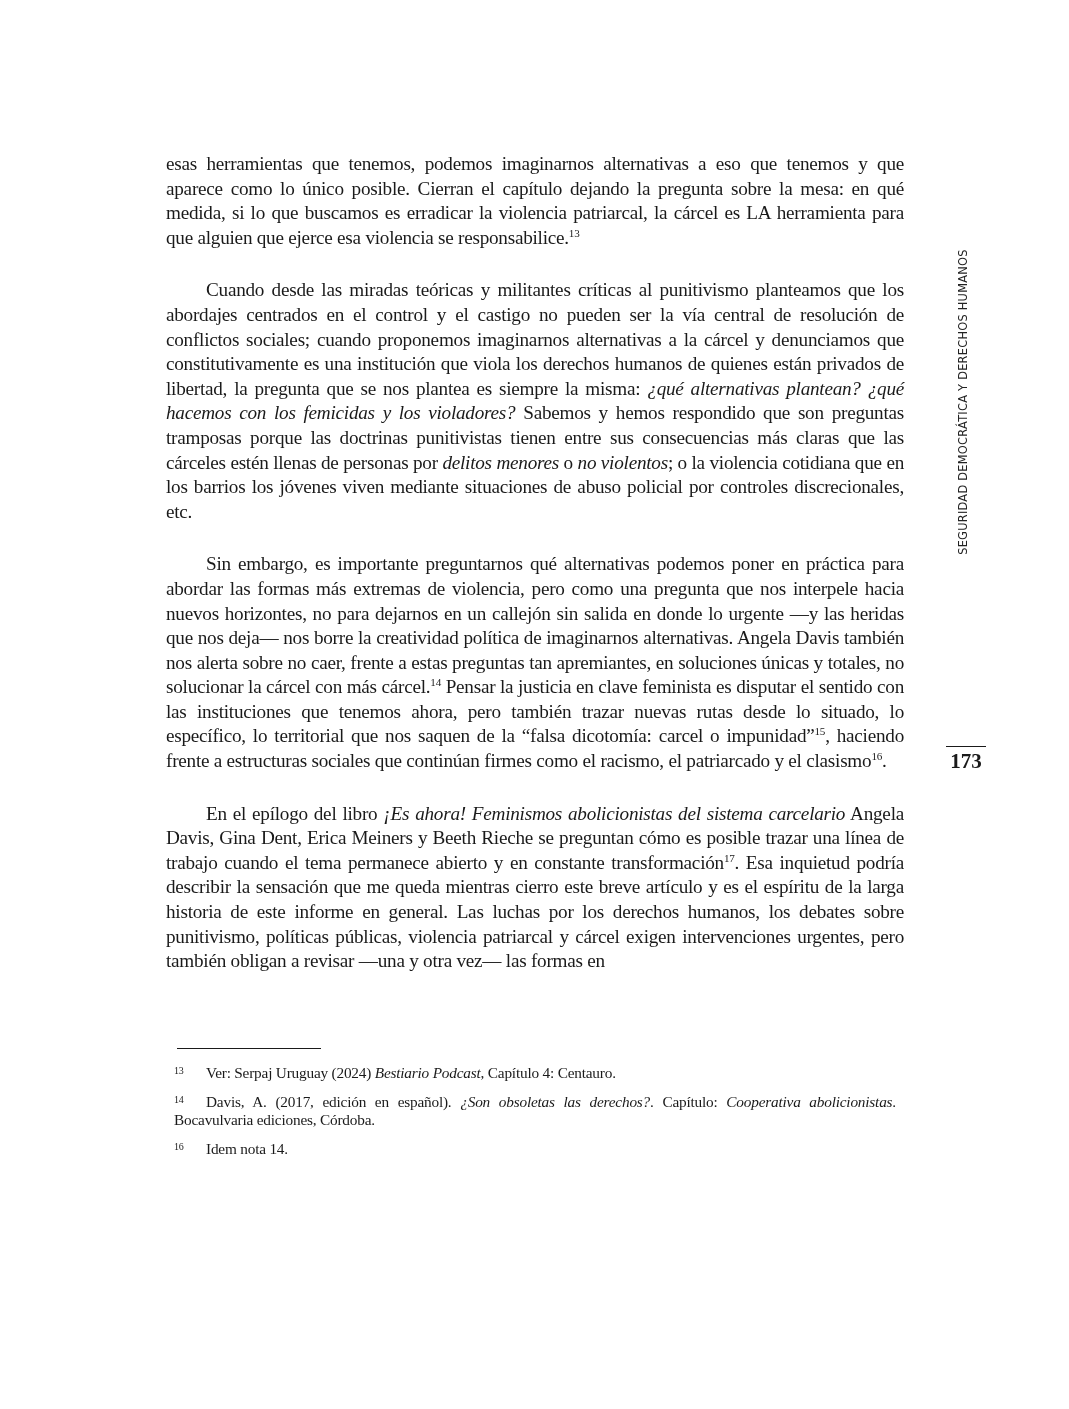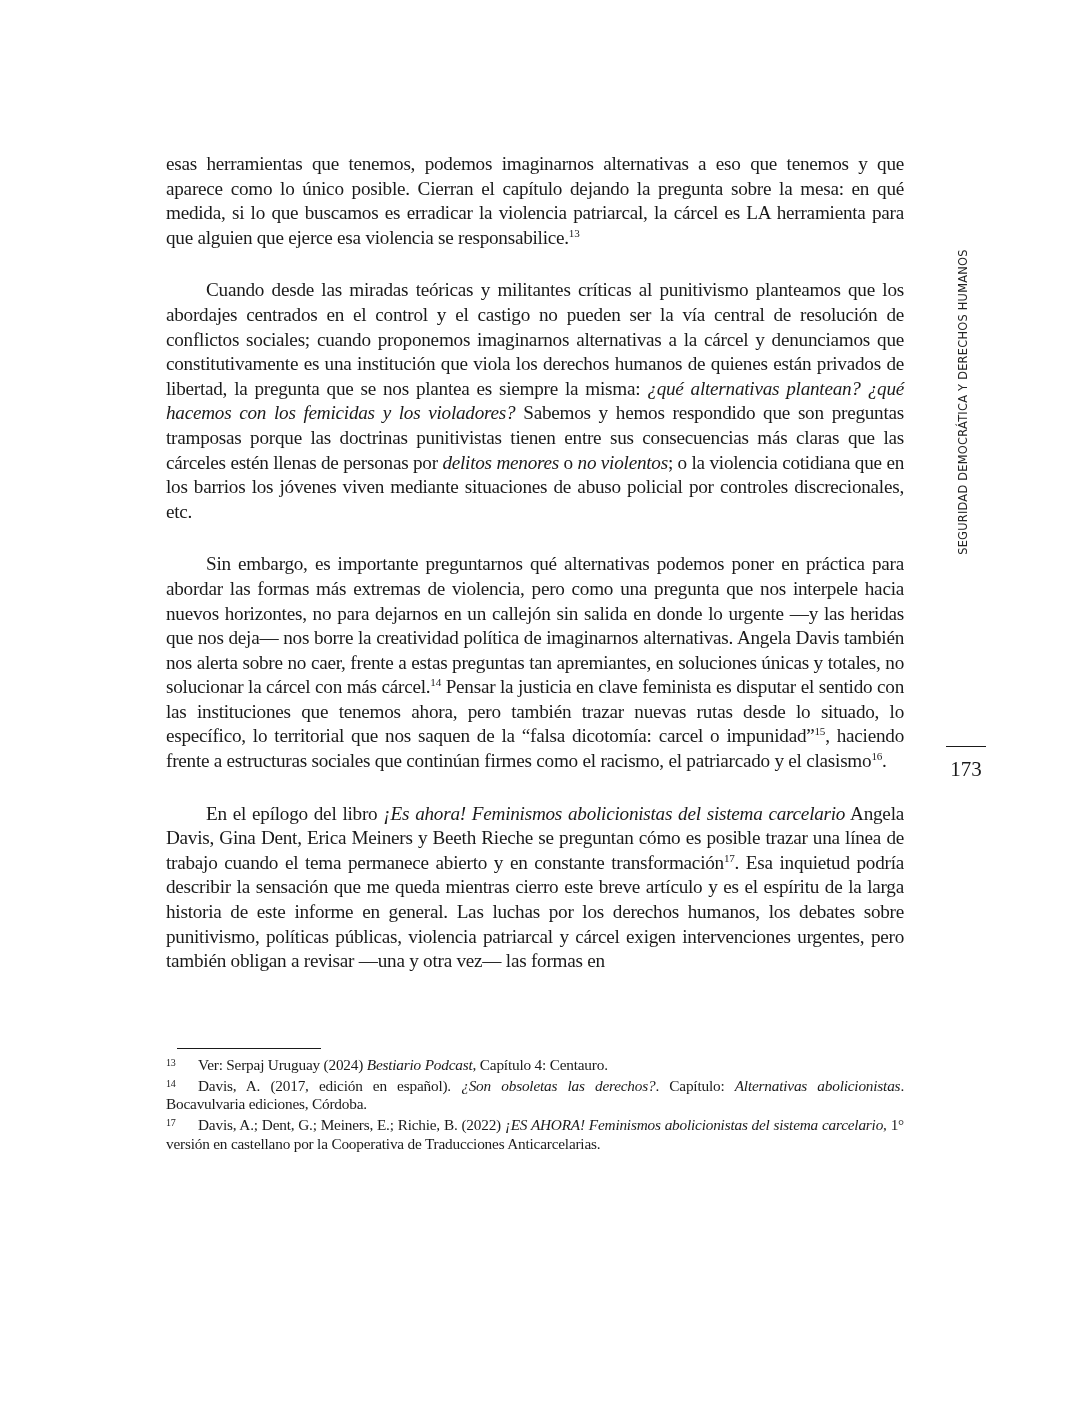--- a/index.html
+++ b/index.html
@@ -7,45 +7,45 @@
          font-family:"Liberation Serif","DejaVu Serif",serif; color:#1a1a1a; }
   .body-text { position:absolute; left:166px; top:152px; width:738px;
                font-size:19.2px; line-height:24.6px; text-align:justify;
                hyphens:manual; letter-spacing:-0.25px; }
   .body-text p { margin:0 0 11px 0; }
   .body-text p.indent { text-indent:40px;margin-top:28px; }
   .body-text sup, .footnotes sup { font-size:0.58em; line-height:0; vertical-align:0.62em; }
   .footnote-rule { position:absolute; left:177px; top:1048px; width:144px; height:0; border-top:1.3px solid #1a1a1a; }
   .footnotes { position:absolute; left:166px; top:1054px; width:738px;
                font-size:15.3px; line-height:18.7px; text-align:justify; letter-spacing:-0.2px; }
-  .footnotes .fn { margin:0; }
+  .footnotes .fn { margin:8px; }
   .footnotes .fn-num { display:inline-block; width:32px; font-size:10px; vertical-align:4px; }
   .running-head { position:absolute; left:964px; top:402px; width:340px; height:16px;
                   transform:translate(-50%,-50%) rotate(-90deg);
                   font-family:"DejaVu Sans","Liberation Sans",sans-serif; font-size:11.4px;
                   letter-spacing:0.25px; white-space:nowrap; text-align:center; color:#222; }
   .page-number { position:absolute; left:946px; top:746px; width:40px; text-align:center;
-                 border-top:1.3px solid #1a1a1a; padding-top:11px;
-                 font-size:21px; line-height:22px; color:#1a1a1a; }
+                 border-top:1.3px solid #1a1a1a; padding-top:3px;
+                 font-size:21px; line-height:22px; color:#1a1a1a;font-weight:bold; }
   em { font-style:italic; }
 </style>
 </head>
 <body>
 
 <main>
   <div class="body-text">
     <p>esas herramientas que tenemos, podemos imaginarnos alternativas a eso que tenemos y que aparece como lo único posible. Cierran el capítulo dejando la pregunta sobre la mesa: en qué medida, si lo que buscamos es erradicar la violencia patriarcal, la cárcel es LA herra­mienta para que alguien que ejerce esa violencia se responsabilice.<sup>13</sup></p>
     <p class="indent">Cuando desde las miradas teóricas y militantes críticas al punitivismo planteamos que los abordajes centrados en el control y el castigo no pueden ser la vía central de resolución de conflictos sociales; cuando proponemos imaginarnos alternativas a la cárcel y denuncia­mos que constitutivamente es una institución que viola los derechos humanos de quienes están privados de libertad, la pregunta que se nos plantea es siempre la misma: <em>¿qué alterna­tivas plantean? ¿qué hacemos con los femicidas y los violadores?</em> Sabemos y hemos respondido que son preguntas tramposas porque las doctrinas punitivistas tienen entre sus consecuen­cias más claras que las cárceles estén llenas de personas por <em>delitos menores</em> o <em>no violentos</em>; o la violencia cotidiana que en los barrios los jóvenes viven mediante situaciones de abuso policial por controles discrecionales, etc.</p>
     <p class="indent">Sin embargo, es importante preguntarnos qué alternativas podemos poner en práctica para abordar las formas más extremas de violencia, pero como una pregunta que nos inter­pele hacia nuevos horizontes, no para dejarnos en un callejón sin salida en donde lo urgente —y las heridas que nos deja— nos borre la creatividad política de imaginarnos alternativas. Angela Davis también nos alerta sobre no caer, frente a estas preguntas tan apremiantes, en soluciones únicas y totales, no solucionar la cárcel con más cárcel.<sup>14</sup> Pensar la justicia en clave feminista es disputar el sentido con las instituciones que tenemos ahora, pero también trazar nuevas rutas desde lo situado, lo específico, lo territorial que nos saquen de la “falsa dicotomía: carcel o impunidad”<sup>15</sup>, haciendo frente a estructuras sociales que continúan fir­mes como el racismo, el patriarcado y el clasismo<sup>16</sup>.</p>
     <p class="indent">En el epílogo del libro <em>¡Es ahora! Feminismos abolicionistas del sistema carcelario</em> Ange­la Davis, Gina Dent, Erica Meiners y Beeth Rieche se preguntan cómo es posible trazar una línea de trabajo cuando el tema permanece abierto y en constante transformación<sup>17</sup>. Esa inquietud podría describir la sensación que me queda mientras cierro este breve artículo y es el espíritu de la larga historia de este informe en general. Las luchas por los derechos hu­manos, los debates sobre punitivismo, políticas públicas, violencia patriarcal y cárcel exigen intervenciones urgentes, pero también obligan a revisar —una y otra vez— las formas en</p>
   </div>
 
   <div class="footnote-rule"></div>
 
   <div class="footnotes">
     <p class="fn"><span class="fn-num">13</span>Ver: Serpaj Uruguay (2024) <em>Bestiario Podcast</em>, Capítulo 4: Centauro.</p>
-    <p class="fn"><span class="fn-num">14</span>Davis, A. (2017, edición en español). <em>¿Son obsoletas las derechos?</em>. Capítulo: <em>Alternativas abolicionistas</em>. Bocavulvaria ediciones, Córdoba.</p>
-    <p class="fn"><span class="fn-num">17</span>Davis, A.; Dent, G.; Meiners, E.; Richie, B. (2022) <em>¡ES AHORA! Feminismos abolicionistas del sistema carcelario</em>, 1° versión en castellano por la Cooperativa de Traducciones Anticarcelarias.</p>
+    <p class="fn"><span class="fn-num">14</span>Davis, A. (2017, edición en español). <em>¿Son obsoletas las derechos?</em>. Capítulo: <em>Cooperativa abolicionistas</em>. Bocavulvaria ediciones, Córdoba.</p>
+    <p class="fn"><span class="fn-num">16</span>Idem nota 14.</p>
   </div>
 
   <div class="running-head">SEGURIDAD DEMOCRÁTICA Y DERECHOS HUMANOS</div>
   <div class="page-number">173</div>
 </main>
 
 </body></html>

